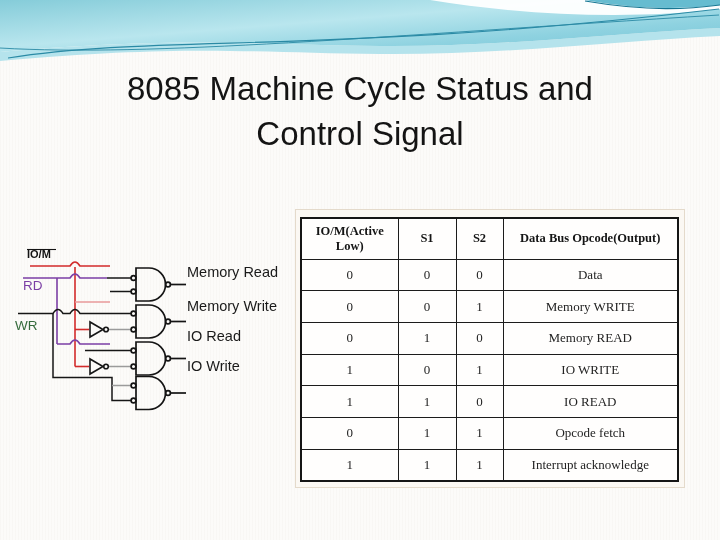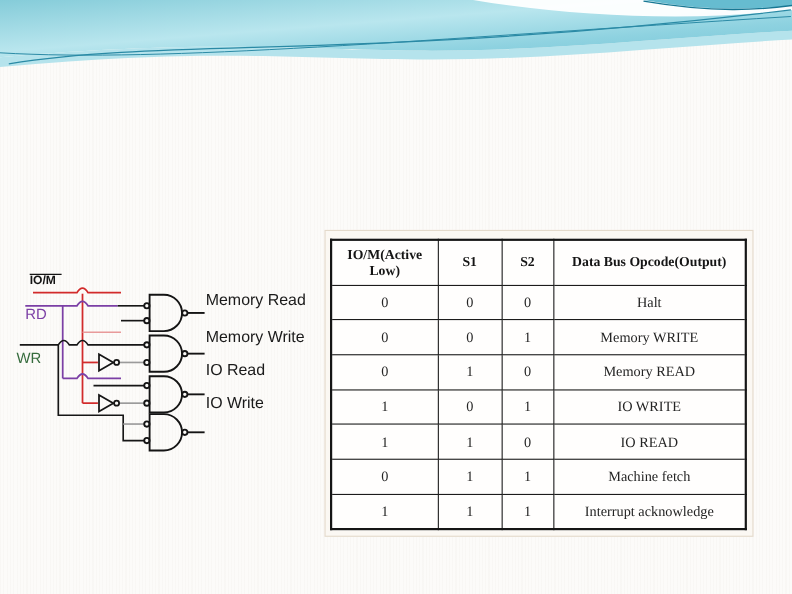--- a/index.html
+++ b/index.html
@@ -52,20 +52,24 @@
 
     <path d="M430,0 H720 V9 C630,20 520,15 430,0 Z" fill="#ffffff" opacity="0.95"></path>
 
     <path d="M585,0 H720 V5 C665,11 625,7 585,0 Z" fill="#66bcd0"></path>
     <path d="M585,1 C650,12 690,9 720,5" fill="none" stroke="#177793" stroke-width="1.2"></path>
 
     <path d="M8,58 C160,34 330,55 719,9" fill="none" stroke="#2a8aa5" stroke-width="1.1"></path>
     <path d="M0,48 C150,57 380,36 719,15" fill="none" stroke="#2a8aa5" stroke-width="0.9"></path>
   </svg>
 
+  <div class="title">
+    <div>8085 Machine Cycle Status and</div>
+    <div>Control Signal</div>
+  </div>
 
   <svg class="circuit-svg" width="310" height="180" viewBox="0 0 310 180">
 
     <g fill="none" stroke-width="1.6" stroke="#d22b2b">
       <path d="M30,26 H70 Q75,18 80,26 H110"></path>
       <path d="M75,27 V126.5"></path>
       <path d="M75,89.5 H89"></path>
       <path d="M75,126.5 H89"></path>
     </g>
     <path d="M75,62 H110" fill="none" stroke-width="1.4" stroke="#e89a9a"></path>
@@ -151,21 +155,21 @@
             <th>S1</th>
             <th>S2</th>
             <th>Data Bus Opcode(Output)</th>
           </tr>
         </thead>
       <tbody>
           <tr>
             <td>0</td>
             <td>0</td>
             <td>0</td>
-            <td>Halt</td>
+            <td>Data</td>
           </tr>
           <tr>
             <td>0</td>
             <td>0</td>
             <td>1</td>
             <td>Memory WRITE</td>
           </tr>
           <tr>
             <td>0</td>
             <td>1</td>
@@ -181,21 +185,21 @@
           <tr>
             <td>1</td>
             <td>1</td>
             <td>0</td>
             <td>IO READ</td>
           </tr>
           <tr>
             <td>0</td>
             <td>1</td>
             <td>1</td>
-            <td>Machine fetch</td>
+            <td>Opcode fetch</td>
           </tr>
           <tr>
             <td>1</td>
             <td>1</td>
             <td>1</td>
             <td>Interrupt acknowledge</td>
           </tr>
         </tbody>
     </table>
   </div>

